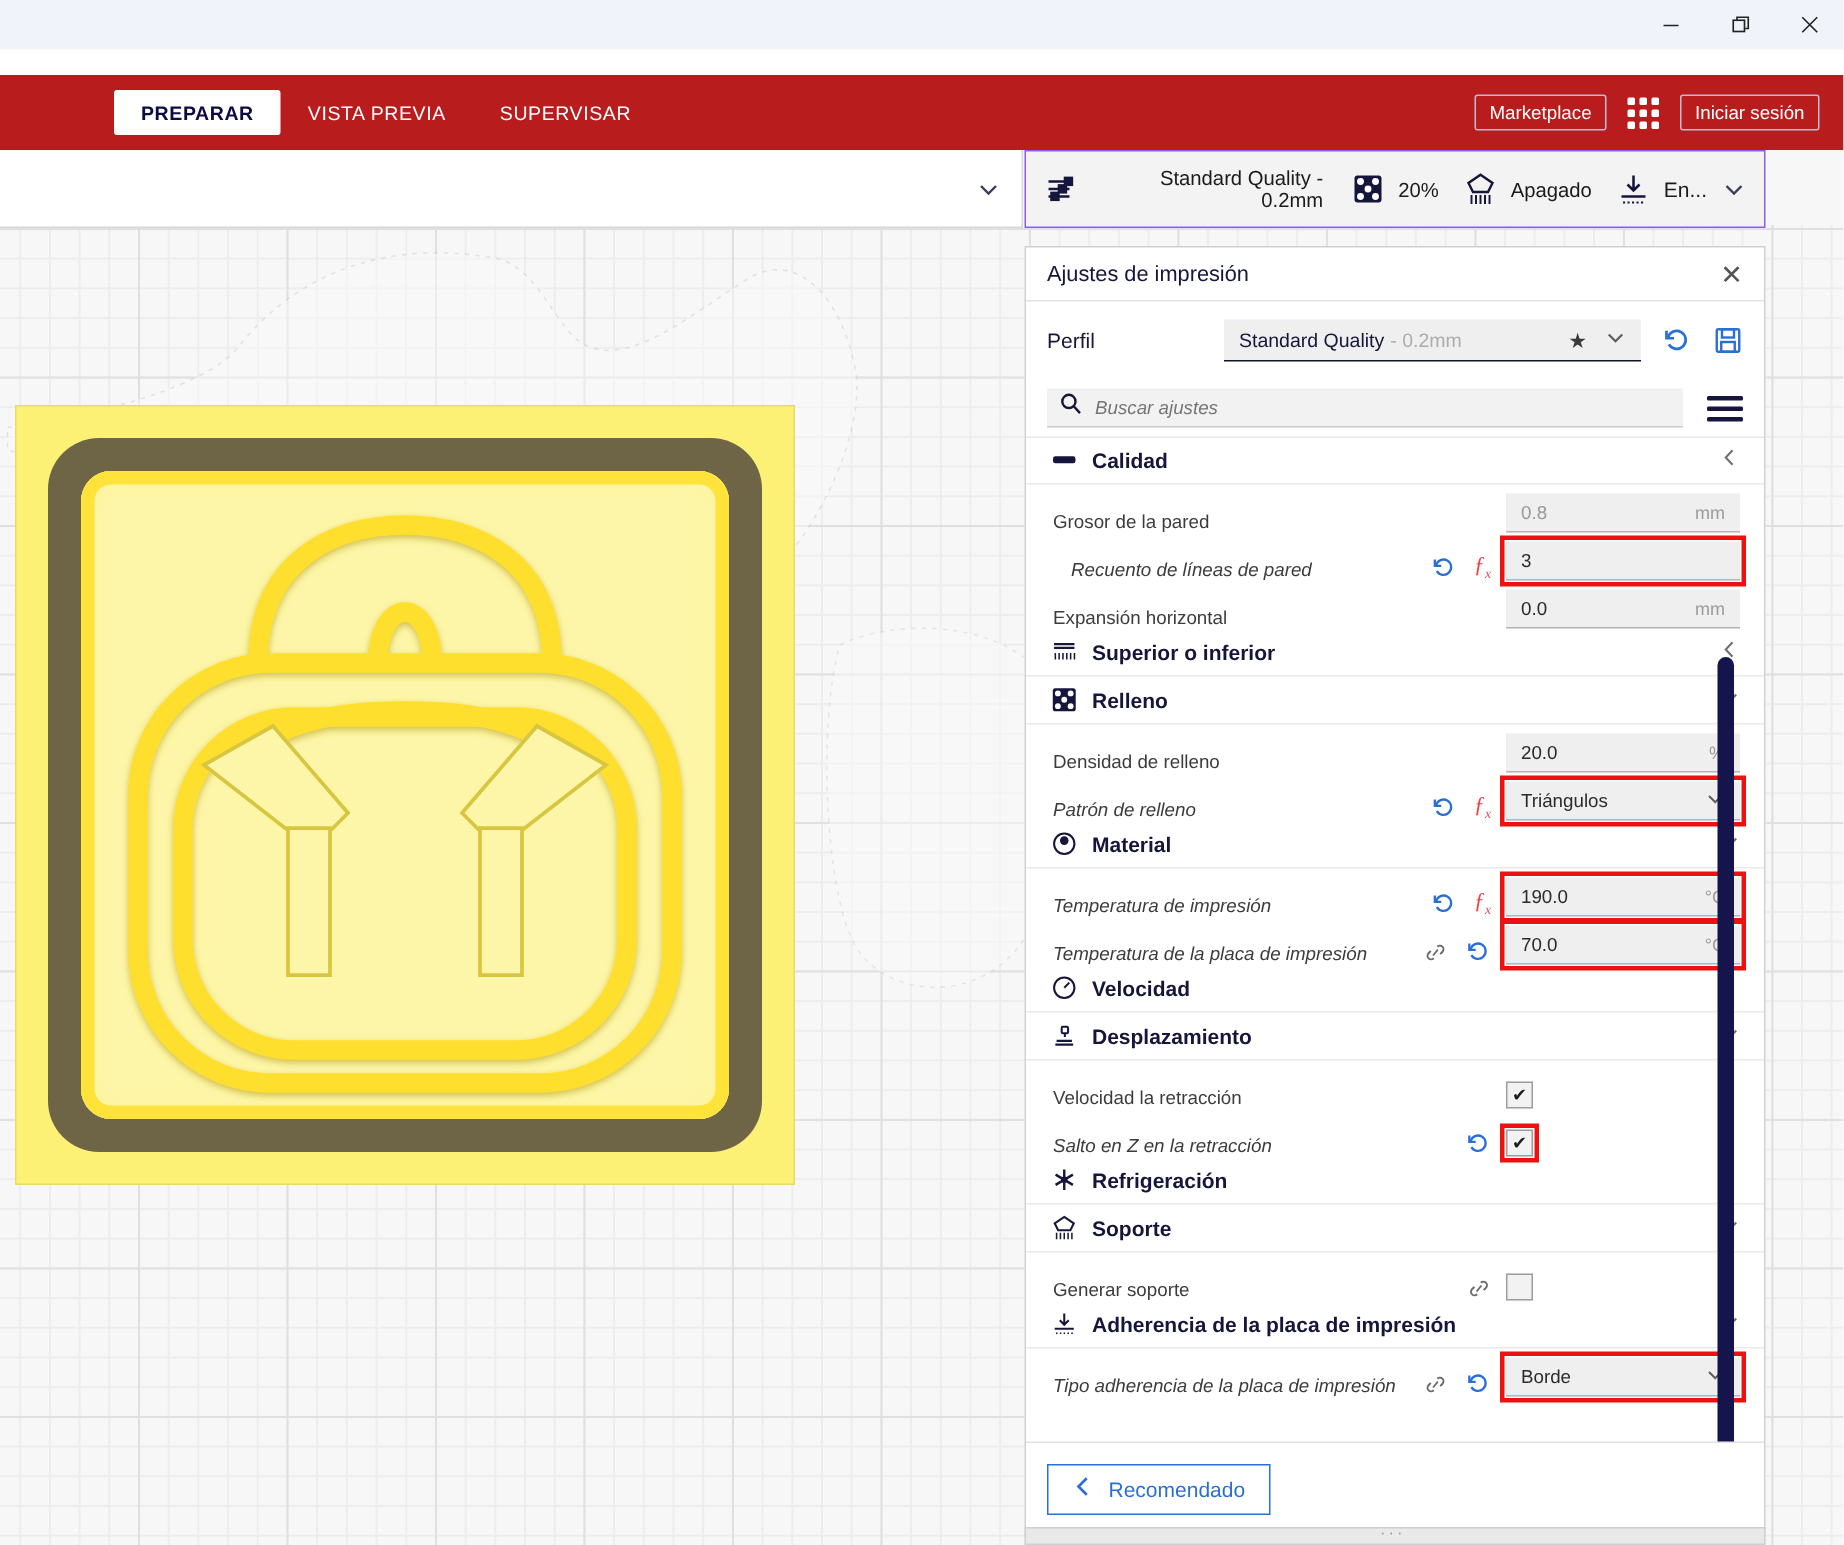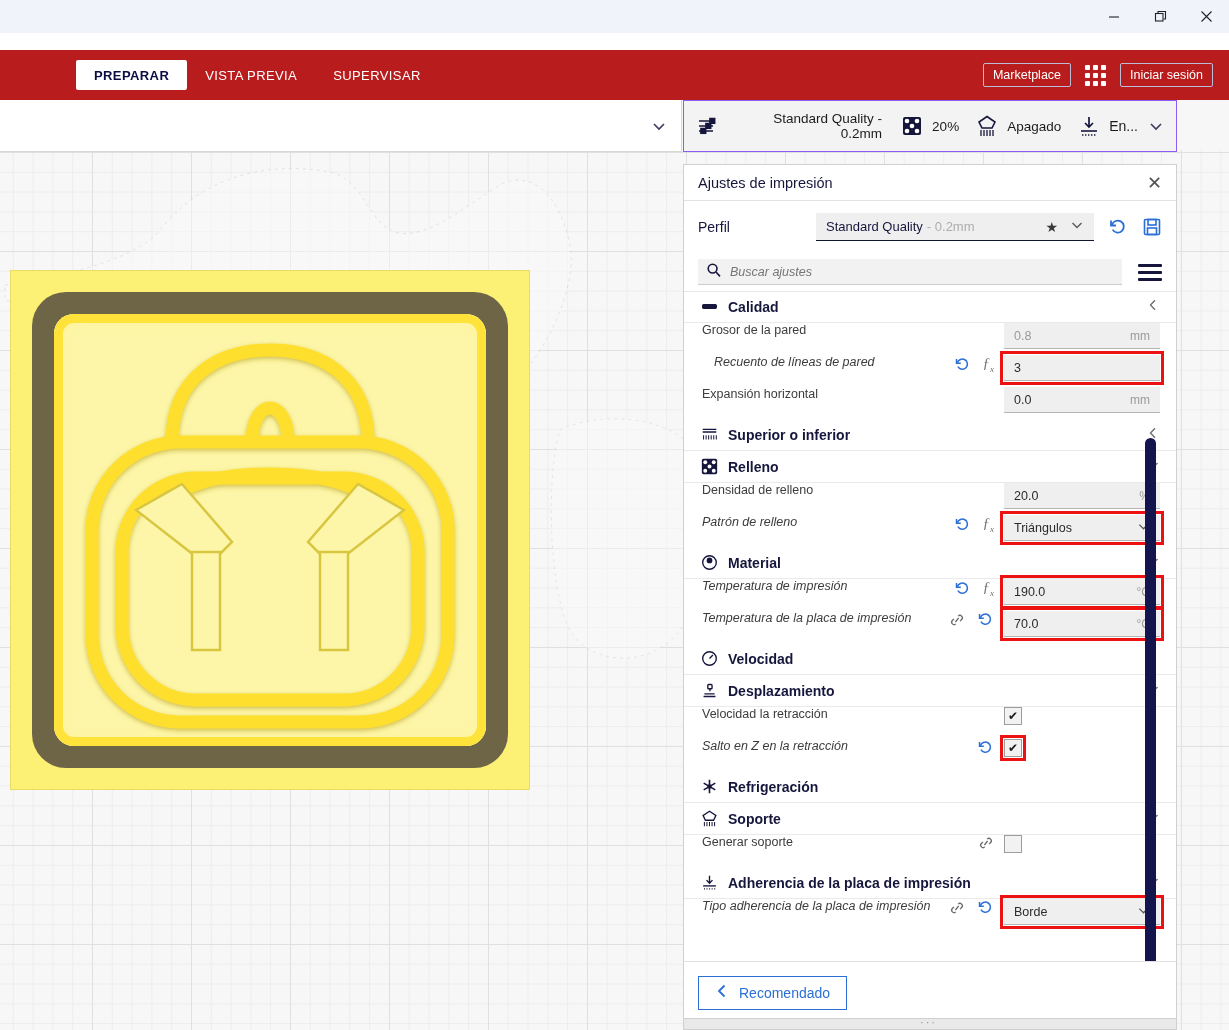--- a/index.html
+++ b/index.html
@@ -149,21 +149,21 @@
   .cat-row {
     height: 32px; display:flex; align-items:center; gap:10px;
     padding: 0 16px 0 16px; border-bottom: 1px solid #eaeaea;
     cursor:pointer;
   }
   .cat-row .cat-title { font-size: 14px; font-weight: 700; color: #16163c; }
   .cat-row .cat-chev { margin-left:auto; color:#707070; font-size: 12px; }
   .cat-icon { width:18px; height:18px; display:flex; align-items:center; justify-content:center; color:#16163c;}
 
   .set-row {
-    height: 32px; display:flex; align-items:flex-start; padding: 0 16px 0 18px;
+    height: 32px; display:flex; align-items:flex-end; padding: 0 16px 0 18px;
   }
   .set-label { font-size: 12.5px; color: #3c3c3c; }
   .set-label.child { font-style: italic; padding-left: 12px; }
   .set-actions { margin-left:auto; display:flex; align-items:center; gap: 12px; padding-right:10px; }
   .val-wrap { width: 156px; position: relative; }
   .val-field {
     height: 26px; background:#efefef; border-bottom: 1px solid #b4b4b4;
     display:flex; align-items:center; padding: 0 10px; font-size: 12.5px; color:#2b2b2b;
   }
   .val-field.dim { color:#9a9a9a; }
@@ -171,21 +171,21 @@
   .val-field .chev { margin-left:auto; color:#5a5a5a; }
   .hl { outline: 3px solid #ee1111; outline-offset: 1px; }
   .chk {
     width: 18px; height: 18px; border: 1px solid #9d9d9d; background:#f2f2f2;
     display:flex; align-items:center; justify-content:center; cursor:pointer;
     font-size: 12px; color:#1b1b1b;
   }
   .chk-wrap { width: 156px; display:flex; align-items:center; }
 
   .revert { color:#2a6fd6; cursor:pointer; display:flex; }
-  .fx { font-style: italic; font-family:"Liberation Serif", serif; font-size: 15px; color:#737373; cursor:pointer;}
+  .fx { font-style: italic; font-family:"Liberation Serif", serif; font-size: 15px; color:#ef4444; cursor:pointer;}
   .link-icon { color:#6b6b6b; cursor:pointer; display:flex; }
 
   .sp-scrollbar {
     position:absolute; right: 20px; top: 146px; width: 11px; height: 618px;
     background: #15154e; border-radius: 6px; cursor: pointer;
   }
 
   .sp-footer {
     height: 62px; border-top: 1px solid #e2e2e2; display:flex; align-items:center;
     padding-left: 14px;

